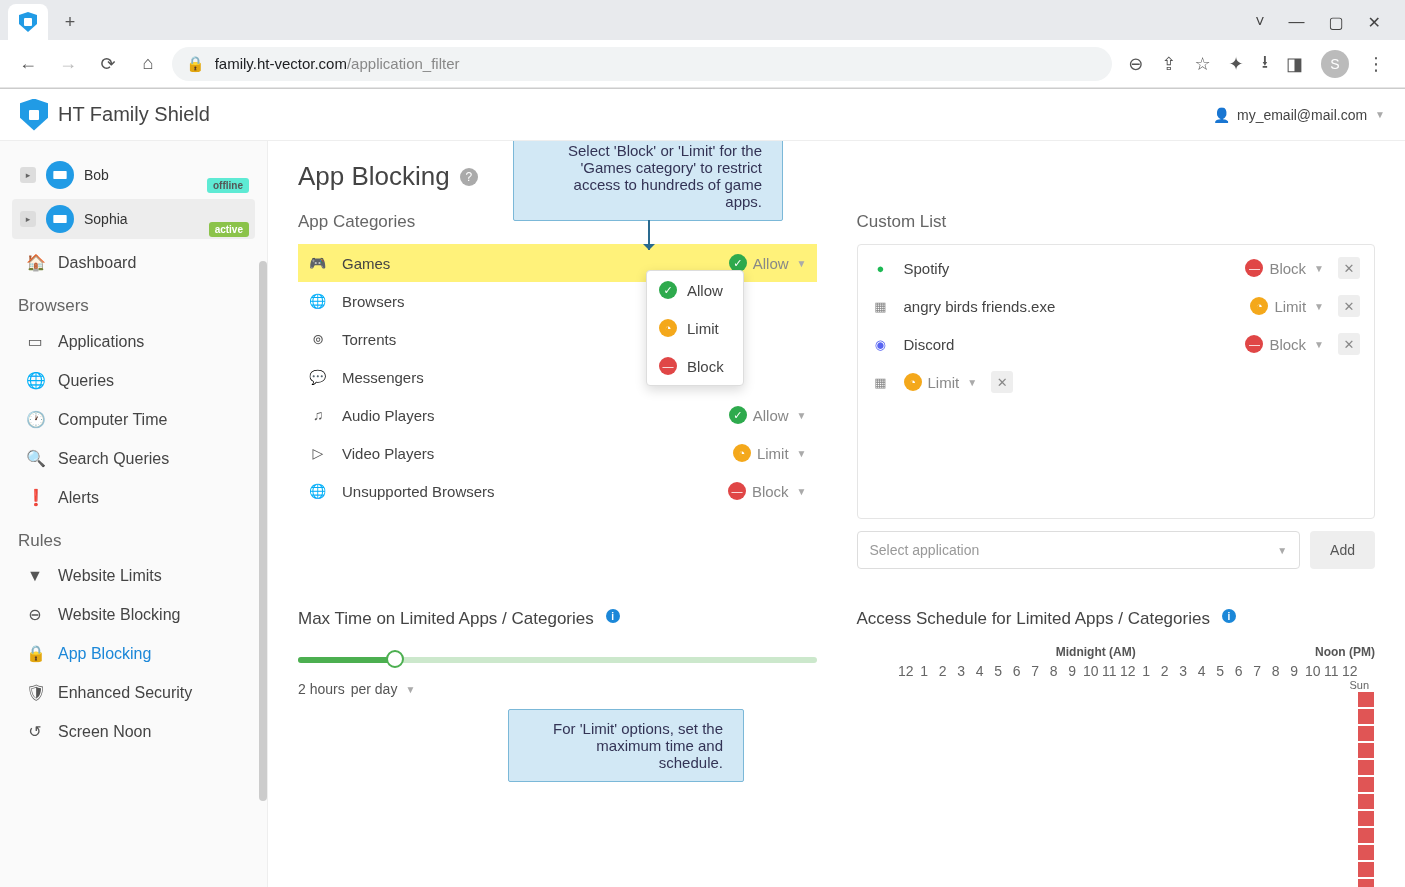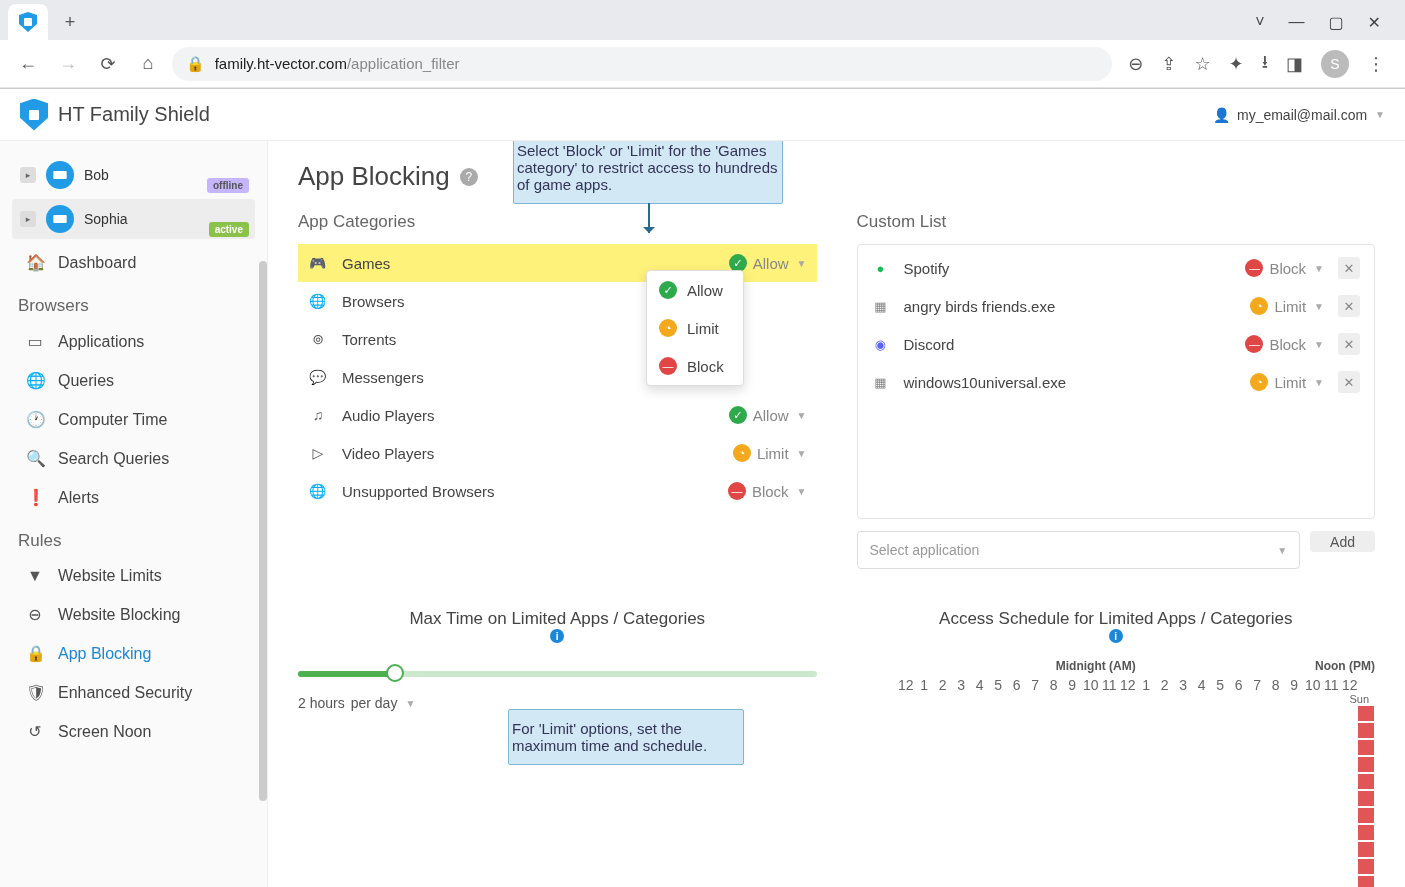--- a/index.html
+++ b/index.html
@@ -35,21 +35,21 @@
 .sidebar { width:268px; background:#fafafa; border-right:1px solid #eee; padding:10px 0; overflow:hidden; position:relative;}
 .sb-scroll { position:absolute; right:0; top:10px; width:8px; height:700px; }
 .sb-thumb { width:8px; height:540px; background:#ccc; border-radius:4px; margin-top:110px;}
 
 .profile-item { display:flex; align-items:center; margin:4px 12px; padding:6px 8px; border-radius:4px; gap:10px; position:relative; cursor:pointer;}
 .profile-item.selected { background:#ededed; }
 .expand-box { width:16px; height:16px; background:#ddd; border-radius:3px; display:flex; align-items:center; justify-content:center; font-size:9px; color:#666;}
 .profile-avatar { width:28px; height:28px; border-radius:50%; background:#219be5; display:flex; align-items:center; justify-content:center;}
 .profile-avatar svg { width:16px; height:12px; fill:#fff;}
 .badge { position:absolute; right:6px; bottom:2px; font-size:10px; padding:2px 6px; border-radius:3px; font-weight:600;}
-.badge.offline { background:#c4b5fd; color:#555;}
+.badge.offline { background:#5eead4; color:#555;}
 .badge.active { background:#8bc34a; color:#fff;}
 
 .sb-heading { font-size:17px; color:#666; padding:14px 18px 6px;}
 .nav-item { display:flex; align-items:center; gap:14px; padding:10px 26px; color:#444; font-size:16px; cursor:pointer;}
 .nav-item.active { color:#1b87d8; }
 .nav-icon { width:18px; text-align:center; font-size:16px; color:#555;}
 .nav-item.active .nav-icon { color:#1b87d8;}
 
 .main { flex:1; padding:20px 30px; display:flex; flex-direction:column; position:relative; overflow:hidden;}
 .page-title-row { display:flex; align-items:center; gap:10px;}
@@ -73,45 +73,45 @@
 
 .dropdown { position:absolute; background:#fff; border:1px solid #ddd; border-radius:4px; box-shadow:0 4px 12px rgba(0,0,0,0.15); width:98px; z-index:10;}
 .dropdown-item { display:flex; align-items:center; gap:10px; padding:10px 12px; cursor:pointer; font-size:15px; color:#444;}
 
 .custom-box { border:1px solid #e5e5e5; border-radius:4px; height:275px; padding:4px;}
 .custom-row .app-ico { width:18px; height:18px; display:flex; align-items:center; justify-content:center; font-size:13px;}
 .del-btn { width:22px; height:22px; background:#eee; border-radius:3px; display:flex; align-items:center; justify-content:center; color:#888; cursor:pointer; font-size:13px;}
 
 .custom-add-row { display:flex; gap:10px; margin-top:12px;}
 .select-box { flex:1; border:1px solid #ddd; border-radius:4px; height:38px; display:flex; align-items:center; justify-content:space-between; padding:0 12px; color:#999; cursor:pointer;}
-.add-btn { background:#eee; border-radius:4px; padding:0 20px; height:21px; display:flex; align-items:center; color:#555; cursor:pointer;}
+.add-btn { background:#eee; border-radius:4px; padding:0 20px; height:38px; display:flex; align-items:center; color:#555; cursor:pointer;}
 
 .lower-row { display:flex; gap:40px; margin-top:40px;}
-.max-time-title, .schedule-title { font-size:17px; color:#444; display:flex; align-items:center; gap:0;flex-direction:column;}
+.max-time-title, .schedule-title { font-size:17px; color:#444; display:flex; gap:12px;}
 .info-circle { width:14px; height:14px; border-radius:50%; background:#1b87d8; color:#fff; font-size:10px; display:flex; align-items:center; justify-content:center; font-weight:bold;}
 
 .slider-wrap { margin-top:28px;}
 .slider-track { height:6px; background:#cce8cc; border-radius:3px; position:relative;}
 .slider-fill { height:6px; background:#4caf50; border-radius:3px; width:18%;}
 .slider-thumb { width:18px; height:18px; border-radius:50%; background:#fff; border:2px solid #4caf50; position:absolute; top:-7px; left:17%; cursor:pointer;}
 .slider-label { margin-top:18px; color:#555; display:flex; align-items:center; gap:6px;}
 
 .schedule-wrap { margin-top:16px;}
 .sched-header { display:flex; font-size:12px; color:#555; font-weight:600;}
 .sched-left-pad { width:40px;}
 .sched-half { flex:1; text-align:right;}
 .hours-row { display:flex; font-size:14px; color:#666; margin-top:4px;}
 .hour-cell { width:18.5px; text-align:center;}
 .grid-row { display:flex; align-items:flex-end;flex-direction:column;}
 .day-lbl { width:40px; font-size:11px; color:#666; text-align:right; padding-right:6px;}
 .cell { width:18.5px; height:17px; border:1px solid #fff;}
 .cell.r { background:#e05555;}
 .cell.g { background:#5ab55a;}
 
-.callout { position:absolute; background:#d2e8f5; border:1px solid #7bb8d8; padding:10px 3px; font-size:15px; color:#335; text-align:left; border-radius:2px; z-index:20;}
+.callout { position:absolute; background:#d2e8f5; border:1px solid #7bb8d8; padding:10px 20px; font-size:15px; color:#335; text-align:right; border-radius:2px; z-index:20;}
 .callout-arrow { position:absolute; width:2px; height:30px; background:#2a6a8f; left:50%; bottom:-30px;}
 .callout-arrow::after { content:''; position:absolute; bottom:-6px; left:-5px; border:6px solid transparent; border-top-color:#2a6a8f;}
 </style>
 </head>
 <body>
 
 <div class="browser-chrome">
   <div class="tab-strip">
     <div class="tab">
         <div class="tab-icon-shield"></div>
@@ -340,21 +340,20 @@
               <span class="cat-label">Discord</span>
               <div class="status-pill">
                 <span class="status-dot dot-block">—</span>
                 <span>Block</span>
                 <span class="caret">▼</span>
               </div>
               <div class="del-btn">✕</div>
             </div>
             <div class="custom-row">
               <span class="app-ico" style="color:#888">▦</span>
-              <span class="cat-label">windows10universal.exe</span>
               <div class="status-pill">
                 <span class="status-dot dot-limit">◔</span>
                 <span>Limit</span>
                 <span class="caret">▼</span>
               </div>
               <div class="del-btn">✕</div>
             </div>
           </div>
         <div class="custom-add-row">
           <div class="select-box">

